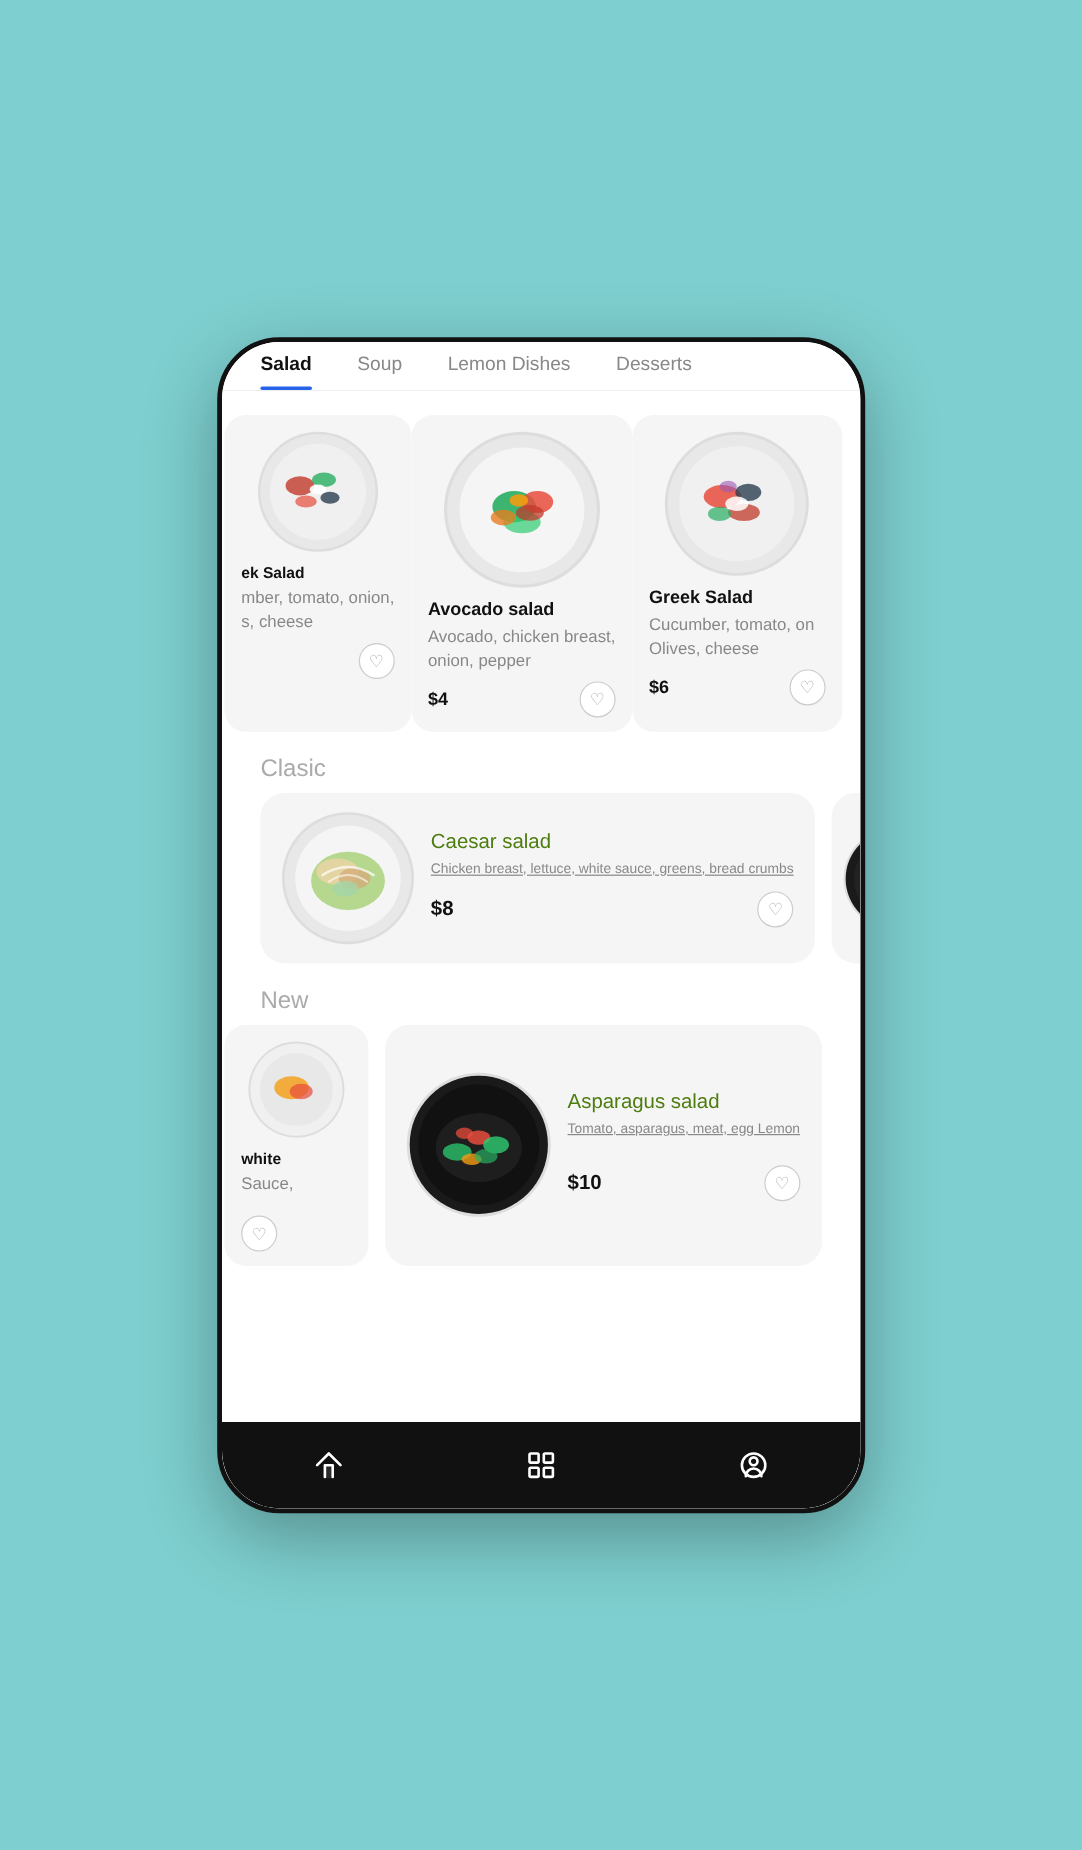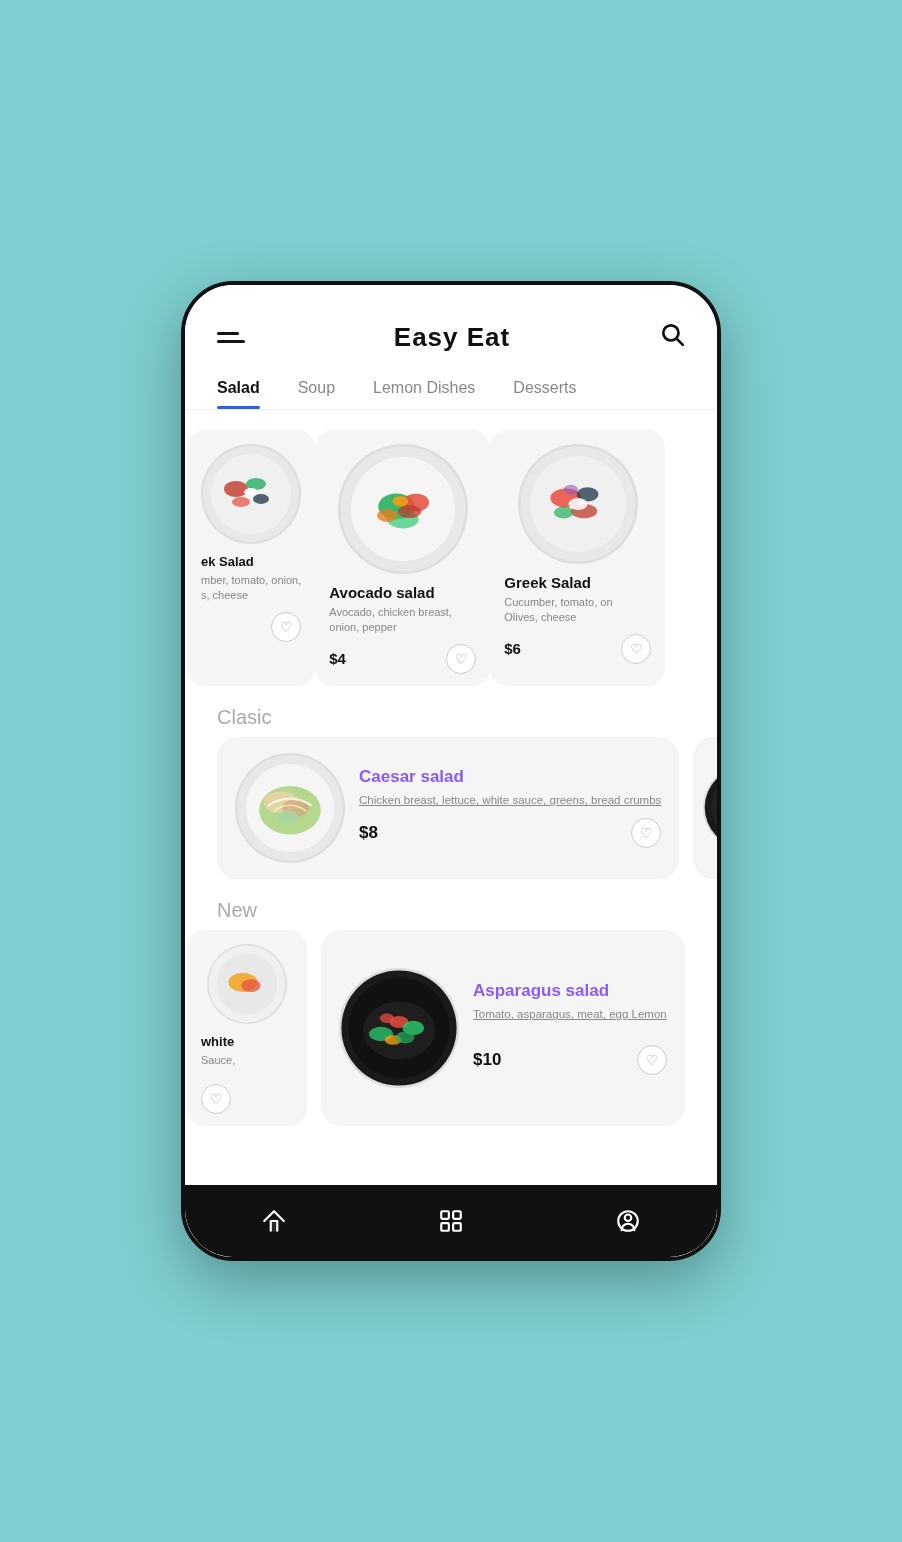--- a/index.html
+++ b/index.html
@@ -141,21 +141,21 @@
     }
 
     .food-card-small .dish-name {
       font-size: 15px;
       font-weight: 700;
       color: #111;
       margin-bottom: 4px;
     }
 
     .food-card-small .dish-desc {
-      font-size: 11px;
+      font-size: 14px;
       color: #888;
       line-height: 1.4;
       margin-bottom: 8px;
     }
 
     .food-card-small .bottom-row {
       display: flex;
       justify-content: space-between;
       align-items: center;
       width: 100%;
@@ -224,22 +224,22 @@
     }
 
     .food-card-wide .wide-info {
       flex: 1;
       display: flex;
       flex-direction: column;
     }
 
     .food-card-wide .dish-name {
       font-size: 17px;
-      font-weight: 700;
-      color: #8b5cf6;
+      font-weight: 400;
+      color: #4d7c0f;
       margin-bottom: 5px;
     }
 
     .food-card-wide .dish-desc {
       font-size: 11.5px;
       color: #888;
       line-height: 1.4;
       margin-bottom: 10px;
       text-decoration: underline;
     }
@@ -281,33 +281,20 @@
     .salad-plate {
       width: 100%;
       height: 100%;
     }
   </style>
 </head>
 <body>
 
 <div class="phone">
 
-  <div class="header">
-    <div class="hamburger-icon">
-      <span></span>
-      <span></span>
-    </div>
-    <span class="app-title">Easy Eat</span>
-    <div class="search-icon-btn">
-      <svg width="26" height="26" viewBox="0 0 24 24" fill="none" stroke="#111" stroke-width="2.5" stroke-linecap="round" stroke-linejoin="round">
-        <circle cx="11" cy="11" r="7"></circle>
-        <line x1="16.5" y1="16.5" x2="22" y2="22"></line>
-      </svg>
-    </div>
-  </div>
 
   <div class="tabs">
     <div class="tab active">Salad</div>
     <div class="tab">Soup</div>
     <div class="tab">Lemon Dishes</div>
     <div class="tab">Desserts</div>
   </div>
 
   <div class="content">
 

